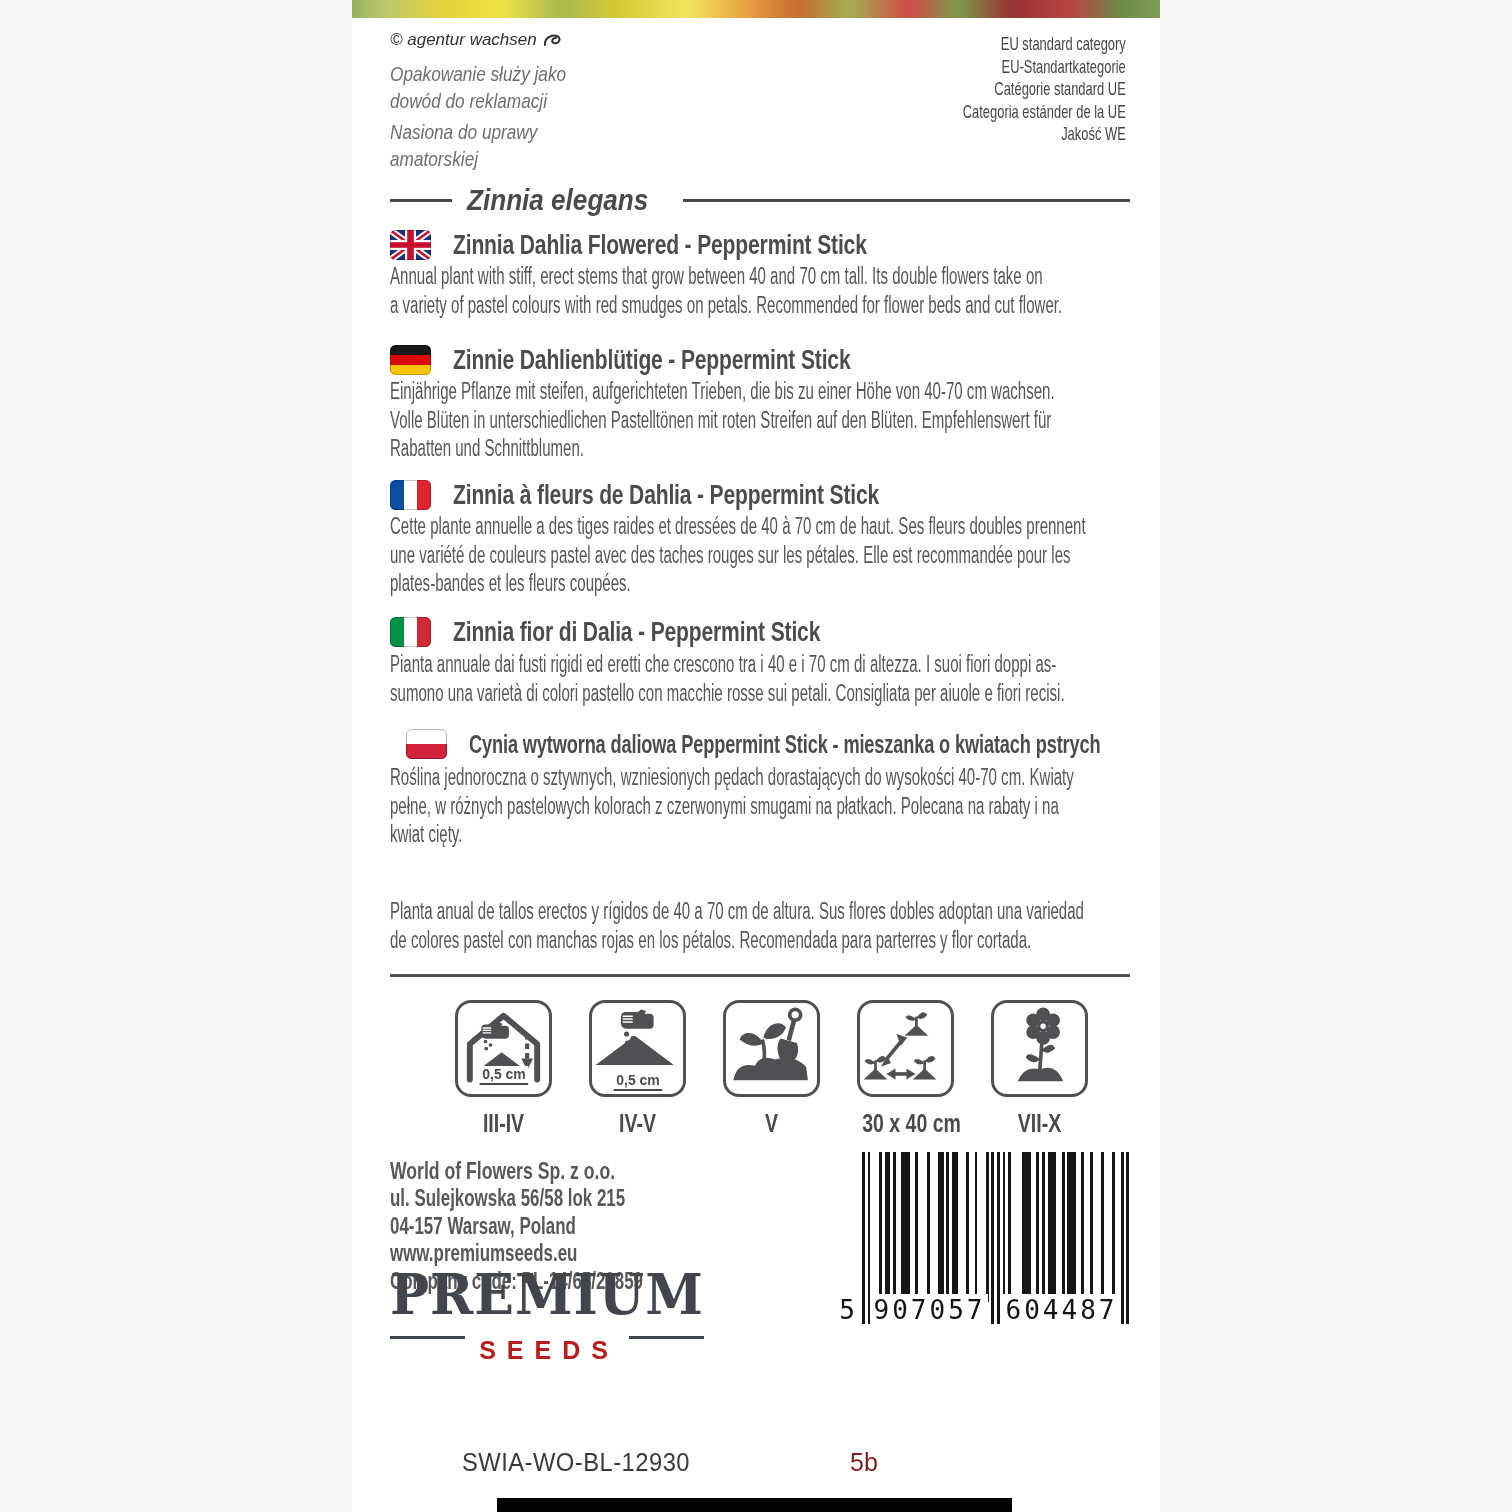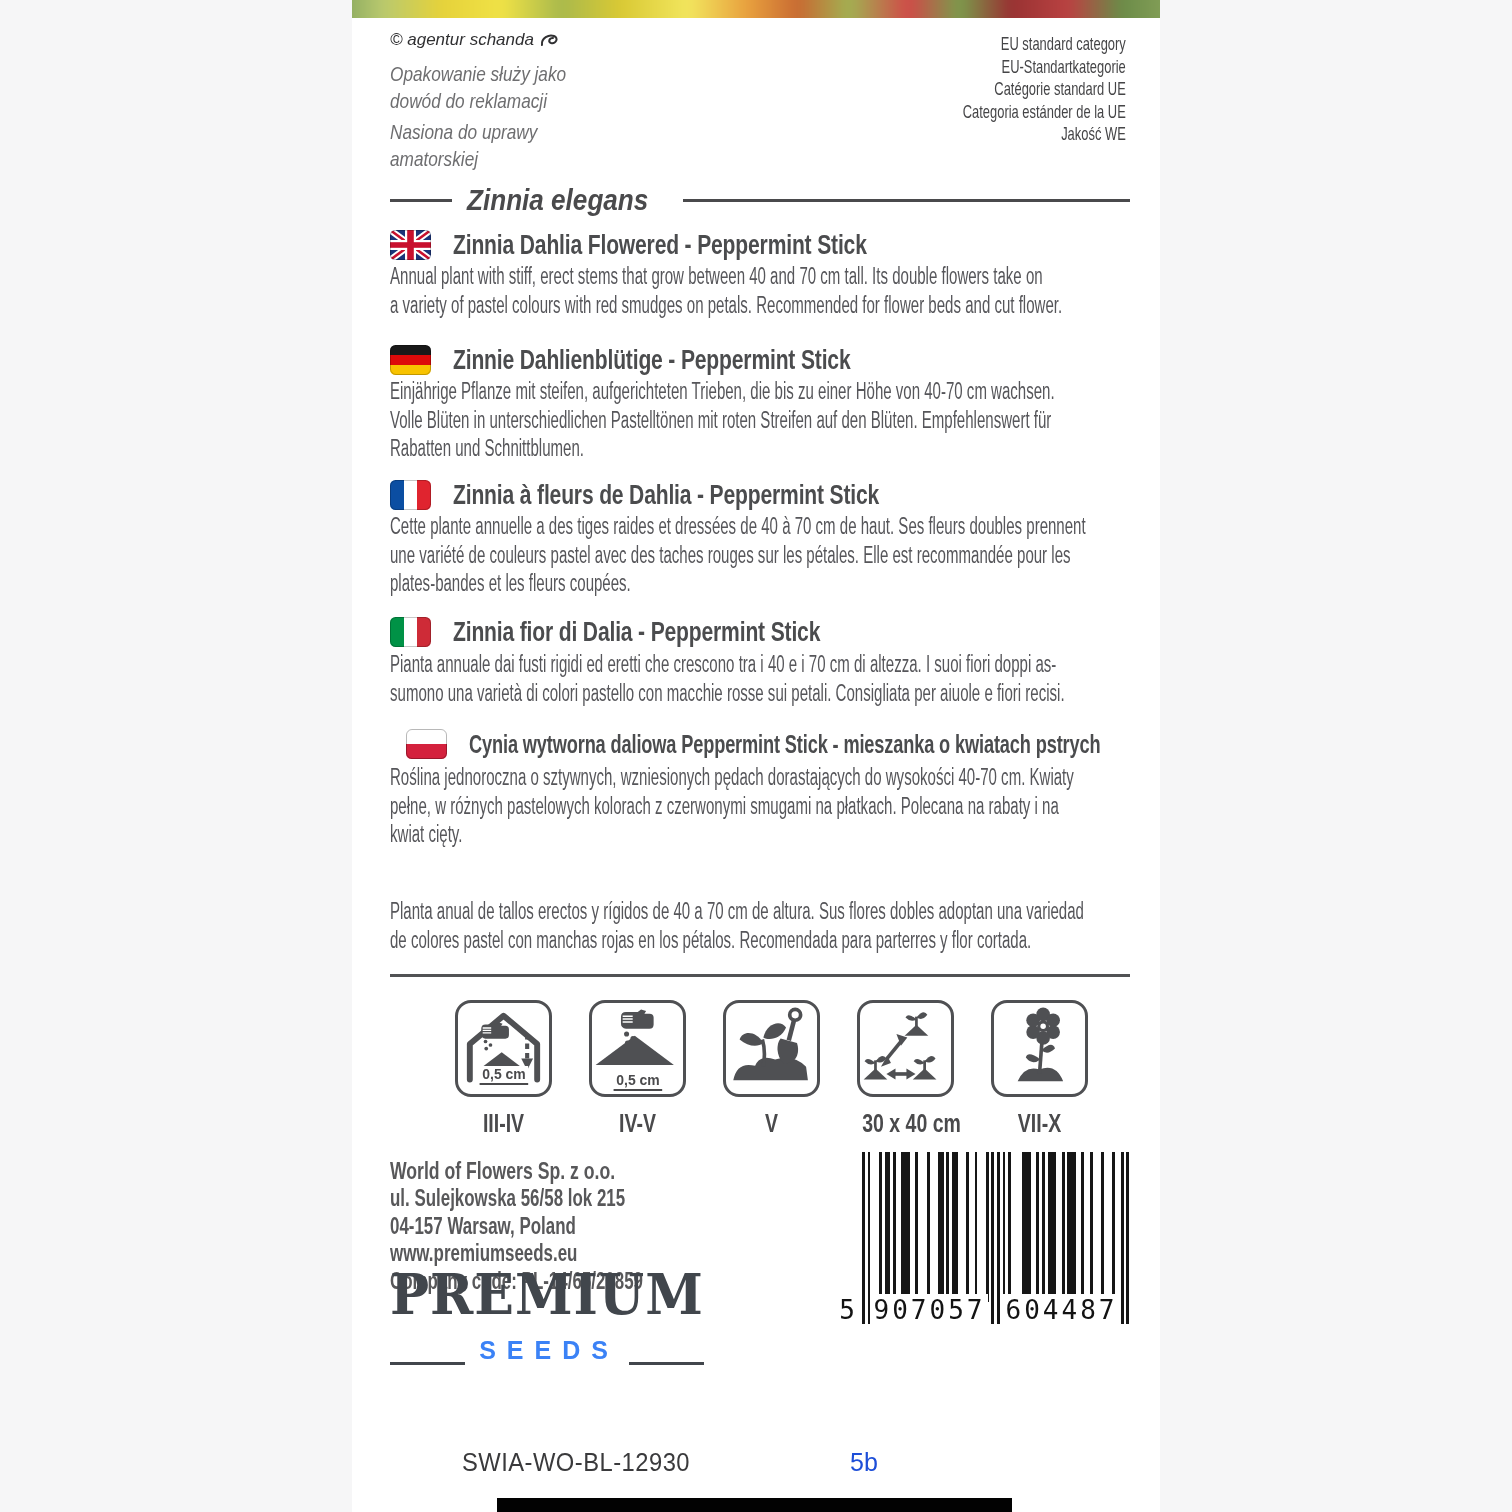--- a/index.html
+++ b/index.html
@@ -55,55 +55,55 @@
   .depth.low{bottom:3px;}
 
   .producer{left:38px;top:1156px;color:#58585a;font-weight:700;
     transform:scaleX(0.72);transform-origin:0 0;white-space:nowrap;}
   .producer .ln0{font-size:24.5px;line-height:29px;}
   .producer .ln{font-size:23.5px;line-height:27.5px;}
 
   .brand-name{left:38px;top:1264px;font-family:"DejaVu Serif", serif;font-weight:700;
     font-size:56px;line-height:60px;letter-spacing:1px;color:#41464c;white-space:nowrap;
     transform:scaleX(0.93);transform-origin:0 0;}
-  .brand-sub{left:38px;top:1336px;width:314px;display:flex;align-items:flex-end;gap:10px;color:#3b82f6;}
+  .brand-sub{left:38px;top:1336px;width:314px;display:flex;align-items:flex-start;gap:10px;color:#b91c1c;}
   .brand-sub .rule{height:3px;background:#41464c;flex:1;}
   .brand-sub .s{font-size:25px;font-weight:700;letter-spacing:11px;white-space:nowrap;text-indent:4px;}
 
   .barcode{left:510px;top:1152px;width:268px;height:196px;}
   .bc-bars{position:absolute;left:0;top:0;display:flex;height:172px;}
   .bar{width:2.82px;height:150px;background:transparent;}
   .bar.black{background:#161616;}
   .bar.guard{height:172px;position:relative;z-index:3;}
   .bc-digits{position:absolute;top:142px;left:0;width:268px;height:30px;z-index:2;
     font-family:"DejaVu Sans Mono", monospace;font-size:26px;color:#131313;}
   .bc-d{position:absolute;top:0;height:30px;background:#fff;text-align:center;letter-spacing:3px;line-height:32px;}
   .bc-first{left:-26px;width:22px;background:transparent;letter-spacing:0;}
   .bc-g1{left:9px;width:117px;}
   .bc-g2{left:141px;width:117px;}
 
   .footer-batch{left:110px;top:1448px;font-size:25px;color:#3a3a3c;letter-spacing:0.5px;white-space:nowrap;
     transform:scaleX(0.95);transform-origin:0 0;}
-  .footer-lot{left:498px;top:1448px;font-size:25px;color:#1d4ed8;white-space:nowrap;}
+  .footer-lot{left:498px;top:1448px;font-size:25px;color:#7f1d1d;white-space:nowrap;}
   .bottom-bar{left:145px;top:1498px;width:515px;height:14px;background:#020202;}
 
   .picto-fill{fill:#4f5053;}
   .picto-stroke{stroke:#4f5053;fill:none;}
 </style>
 </head>
 <body>
 
 <div class="panel">
 
   <div class="abs photo-strip">
       <div class="blur"></div>
     </div>
 
   <div class="abs credit">
-    <span>© agentur schanda</span>
+    <span>© agentur wachsen</span>
     <svg width="20" height="15" viewBox="0 0 20 15">
       <path d="M2,12 C1,5 9,1 14,3 C19,5 16,11 11,10 C8,9 9,5 13,5" fill="none" stroke="#303032" stroke-width="2" stroke-linecap="round"></path>
     </svg>
   </div>
 
   <div class="abs claims claims1">Opakowanie służy jako
 dowód do reklamacji</div>
   <div class="abs claims claims2">Nasiona do uprawy
 amatorskiej</div>
 

